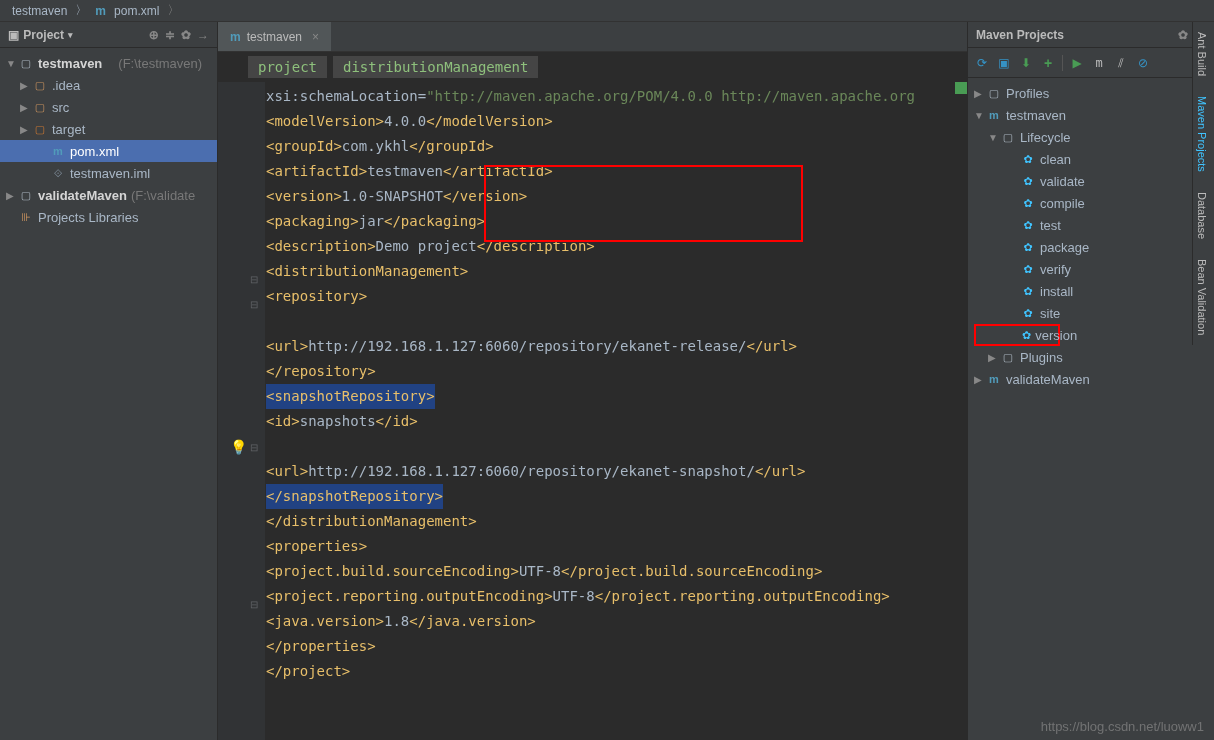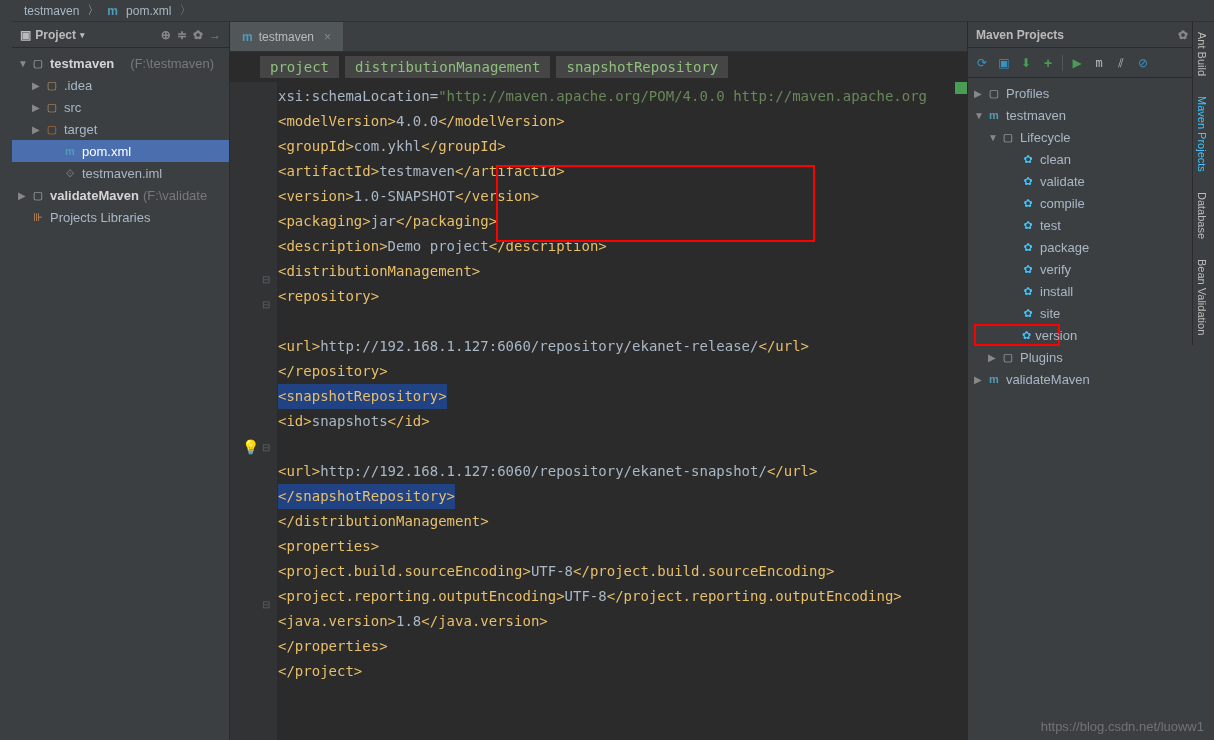--- a/index.html
+++ b/index.html
@@ -6,21 +6,21 @@
 body {
   font-family: 'Segoe UI', sans-serif;
   font-size: 12px;
   background: #3c3f41;
   color: #bbb;
   width: 1214px;
   height: 740px;
   overflow: hidden;
   position: relative;
 }
-.ide { display: flex; flex-direction: column; height: 100%; padding-left: 12px; }
+.ide { display: flex; flex-direction: column; height: 100%; }
 .breadcrumb-bar {
   height: 22px;
   background: #3c3f41;
   display: flex;
   align-items: center;
   padding: 0 8px;
   color: #a9b7c6;
   border-bottom: 1px solid #323232;
 }
 .breadcrumb-bar span { padding: 0 4px; }
@@ -285,21 +285,20 @@
         <div class="tab">
           <span class="m">m</span>
           <span>testmaven</span>
           <span class="close">×</span>
         </div>
         <span class="spacer-flex"></span>
       </div>
       <div class="scope-bar">
         <span class="scope-chip">project</span>
         <span class="scope-chip">distributionManagement</span>
-        <span class="scope-chip">snapshotRepository</span>
       </div>
 
       <div class="code-area">
         <div class="box-overlay1"></div>
         <div class="gutter">
           <span class="fold" style="top:192px">⊟</span>
           <span class="fold" style="top:217px">⊟</span>
           <span class="bulb" style="top:357px;color:#f0a732">💡</span>
           <span class="fold" style="top:360px">⊟</span>
           <span class="fold" style="top:517px">⊟</span>

